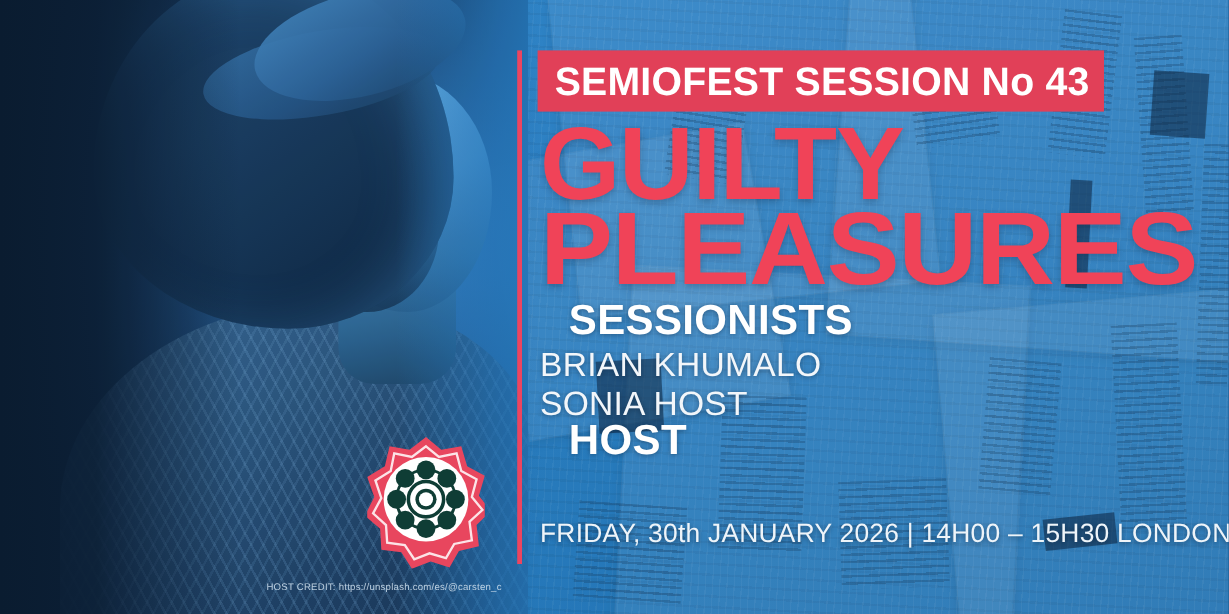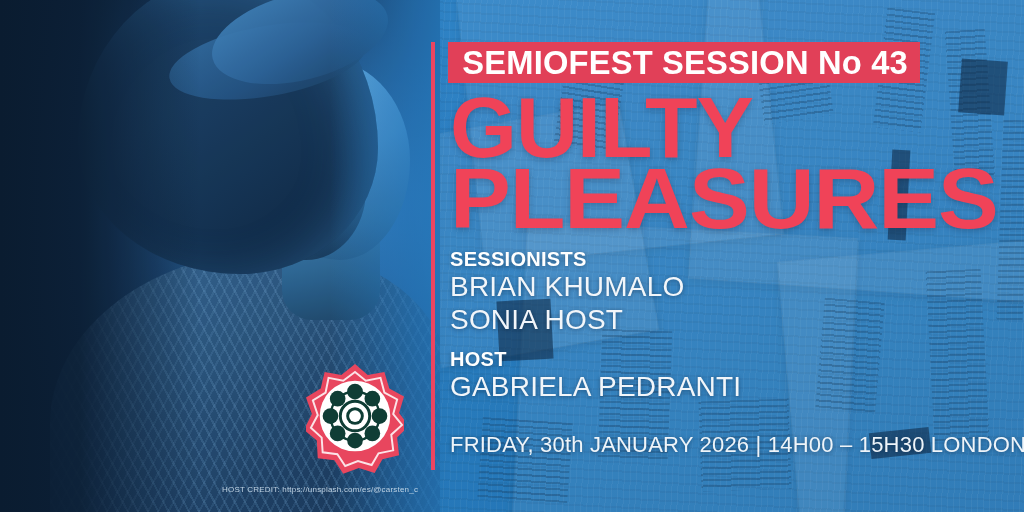--- a/index.html
+++ b/index.html
@@ -93,43 +93,43 @@
   
   .duotone{position:absolute;inset:0;background:rgba(28,104,176,.14);mix-blend-mode:screen;}
 
   
   .divider{
     position:absolute;left:431px;top:42px;width:4px;height:428px;
     background:#ec4560;
   }
 
   .banner{
-    position:absolute;left:448px;top:42px;height:41px;
+    position:absolute;left:448px;top:42px;height:51px;
     background:#e14058;
     display:flex;align-items:center;
     padding:0 10px 0 12px;
   }
   .banner-text{
     color:#ffffff;font-weight:bold;font-size:33px;letter-spacing:.2px;
     white-space:nowrap;line-height:1;
     transform:scaleX(.99);
   }
 
   .headline{
-    position:absolute;left:450px;top:92px;
+    position:absolute;left:450px;top:102px;
     color:#f04358;font-weight:bold;line-height:.82;
     letter-spacing:-1px;
     text-shadow:0 2px 6px rgba(10,25,45,.25);
   }
   .hl-1{font-size:86px;display:block;transform:scaleX(1.0);}
   .hl-2{font-size:86px;display:block;transform:scaleX(1.06);transform-origin:left center;}
 
   .block{position:absolute;left:450px;color:#ffffff;}
-  .block-label{font-size:20px;font-weight:bold;letter-spacing:.3px;line-height:1.1;
-    text-shadow:0 1px 4px rgba(10,25,45,.4);}
+  .block-label{font-size:35px;font-weight:bold;letter-spacing:.3px;line-height:1.1;
+    text-shadow:0 1px 4px rgba(10,25,45,.4);margin-left:24px;}
   .block-name{font-size:28px;font-weight:400;letter-spacing:.2px;line-height:1.18;
     color:#f2f6fa;text-shadow:0 1px 4px rgba(10,25,45,.45);}
 
   #sessionists-block{top:248px;}
   #host-block{top:348px;}
 
   .datetime{
     position:absolute;left:450px;top:432px;
     color:#eef4f9;font-size:22px;font-weight:400;letter-spacing:.2px;
     text-shadow:0 1px 4px rgba(10,25,45,.5);white-space:nowrap;
@@ -199,21 +199,20 @@
   </div>
 
   <div class="block" id="sessionists-block">
     <div class="block-label">SESSIONISTS</div>
     <div class="block-name">BRIAN KHUMALO</div>
     <div class="block-name">SONIA HOST</div>
   </div>
 
   <div class="block" id="host-block">
     <div class="block-label">HOST</div>
-    <div class="block-name">GABRIELA PEDRANTI</div>
   </div>
 
   <div class="datetime">FRIDAY, 30th JANUARY 2026 | 14H00 – 15H30 LONDON</div>
 
   <div class="credit">HOST CREDIT: https://unsplash.com/es/@carsten_c</div>
 
   <div class="logo">
     <svg viewBox="0 0 100 114" width="98" height="112">
       <g transform="translate(50,57)">
 

